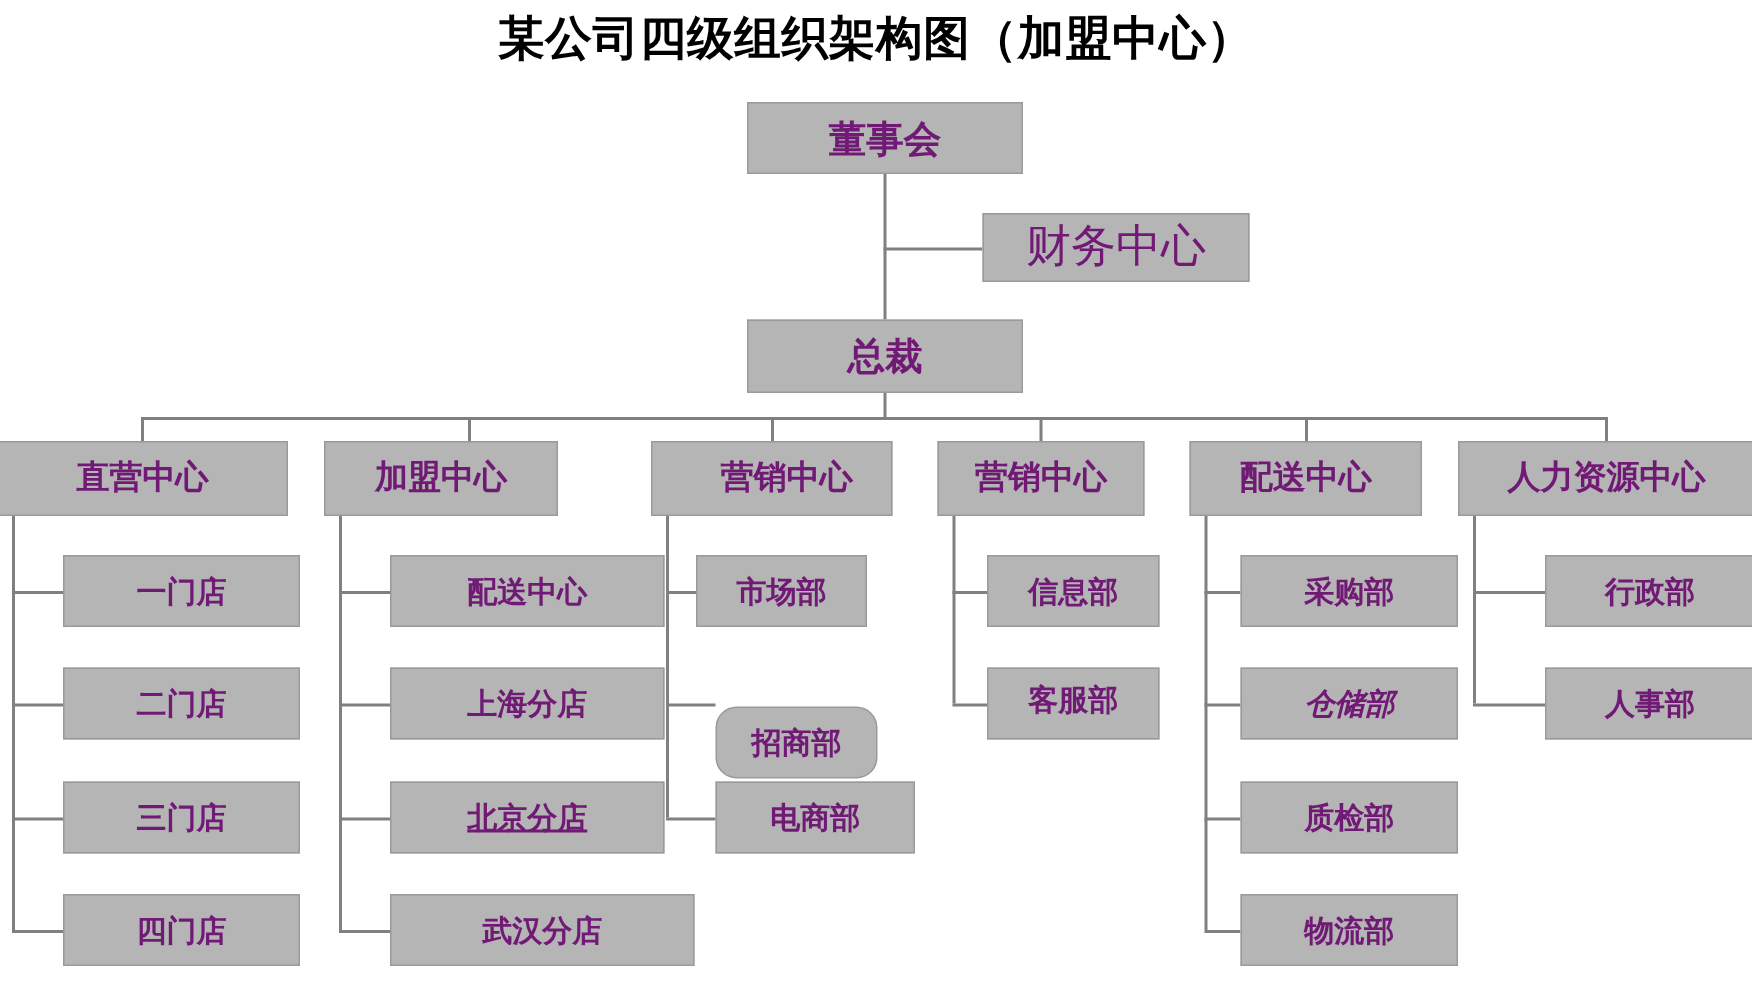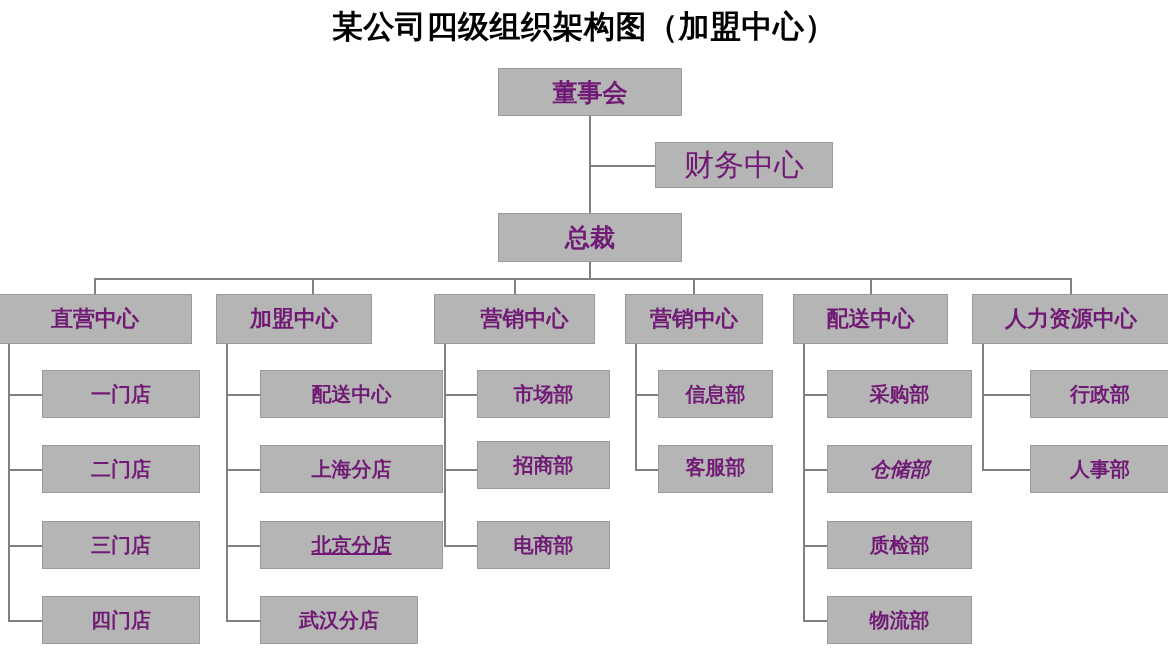--- a/index.html
+++ b/index.html
@@ -111,24 +111,24 @@
       <div class="node lvl1" style="left: 498px; top: 213px; width: 184px; height: 49px;">总裁</div>
       <div class="node lvl2" style="left: -2px; top: 294px; width: 194px; height: 50px;">直营中心</div>
       <div class="node lvl3" style="left: 42px; top: 370px; width: 158px; height: 48px;">一门店</div>
       <div class="node lvl3" style="left: 42px; top: 445px; width: 158px; height: 48px;">二门店</div>
       <div class="node lvl3" style="left: 42px; top: 521px; width: 158px; height: 48px;">三门店</div>
       <div class="node lvl3" style="left: 42px; top: 596px; width: 158px; height: 48px;">四门店</div>
       <div class="node lvl2" style="left: 216px; top: 294px; width: 156px; height: 50px;">加盟中心</div>
       <div class="node lvl3" style="left: 260px; top: 370px; width: 183px; height: 48px;">配送中心</div>
       <div class="node lvl3" style="left: 260px; top: 445px; width: 183px; height: 48px;">上海分店</div>
       <div class="node lvl3" style="left: 260px; top: 521px; width: 183px; height: 48px; text-decoration: underline;">北京分店</div>
-      <div class="node lvl3" style="left: 260px; top: 596px; width: 158px; height: 48px;">武汉分店</div>
+      <div class="node lvl3" style="left: 260px; top: 596px; width: 203px; height: 48px;">武汉分店</div>
       <div class="node lvl2" style="left: 434px; top: 294px; width: 161px; height: 50px; padding-left: 20px;">营销中心</div>
-      <div class="node lvl3" style="left: 477px; top: 370px; width: 133px; height: 48px;">市场部</div>
-      <div class="node lvl3" style="left: 477px; top: 441px; width: 133px; height: 48px;">招商部</div>
+      <div class="node lvl3" style="left: 464px; top: 370px; width: 114px; height: 48px;">市场部</div>
+      <div class="node lvl3" style="left: 477px; top: 471px; width: 108px; height: 48px; border-radius: 14px;">招商部</div>
       <div class="node lvl3" style="left: 477px; top: 521px; width: 133px; height: 48px;">电商部</div>
       <div class="node lvl2" style="left: 625px; top: 294px; width: 138px; height: 50px;">营销中心</div>
       <div class="node lvl3" style="left: 658px; top: 370px; width: 115px; height: 48px;">信息部</div>
       <div class="node lvl3" style="left: 658px; top: 445px; width: 115px; height: 48px; font-family: Liberation Mono, monospace;">客服部</div>
       <div class="node lvl2" style="left: 793px; top: 294px; width: 155px; height: 50px;">配送中心</div>
       <div class="node lvl3" style="left: 827px; top: 370px; width: 145px; height: 48px;">采购部</div>
       <div class="node lvl3" style="left: 827px; top: 445px; width: 145px; height: 48px; font-style: italic;">仓储部</div>
       <div class="node lvl3" style="left: 827px; top: 521px; width: 145px; height: 48px;">质检部</div>
       <div class="node lvl3" style="left: 827px; top: 596px; width: 145px; height: 48px;">物流部</div>
       <div class="node lvl2" style="left: 972px; top: 294px; width: 198px; height: 50px;">人力资源中心</div>

